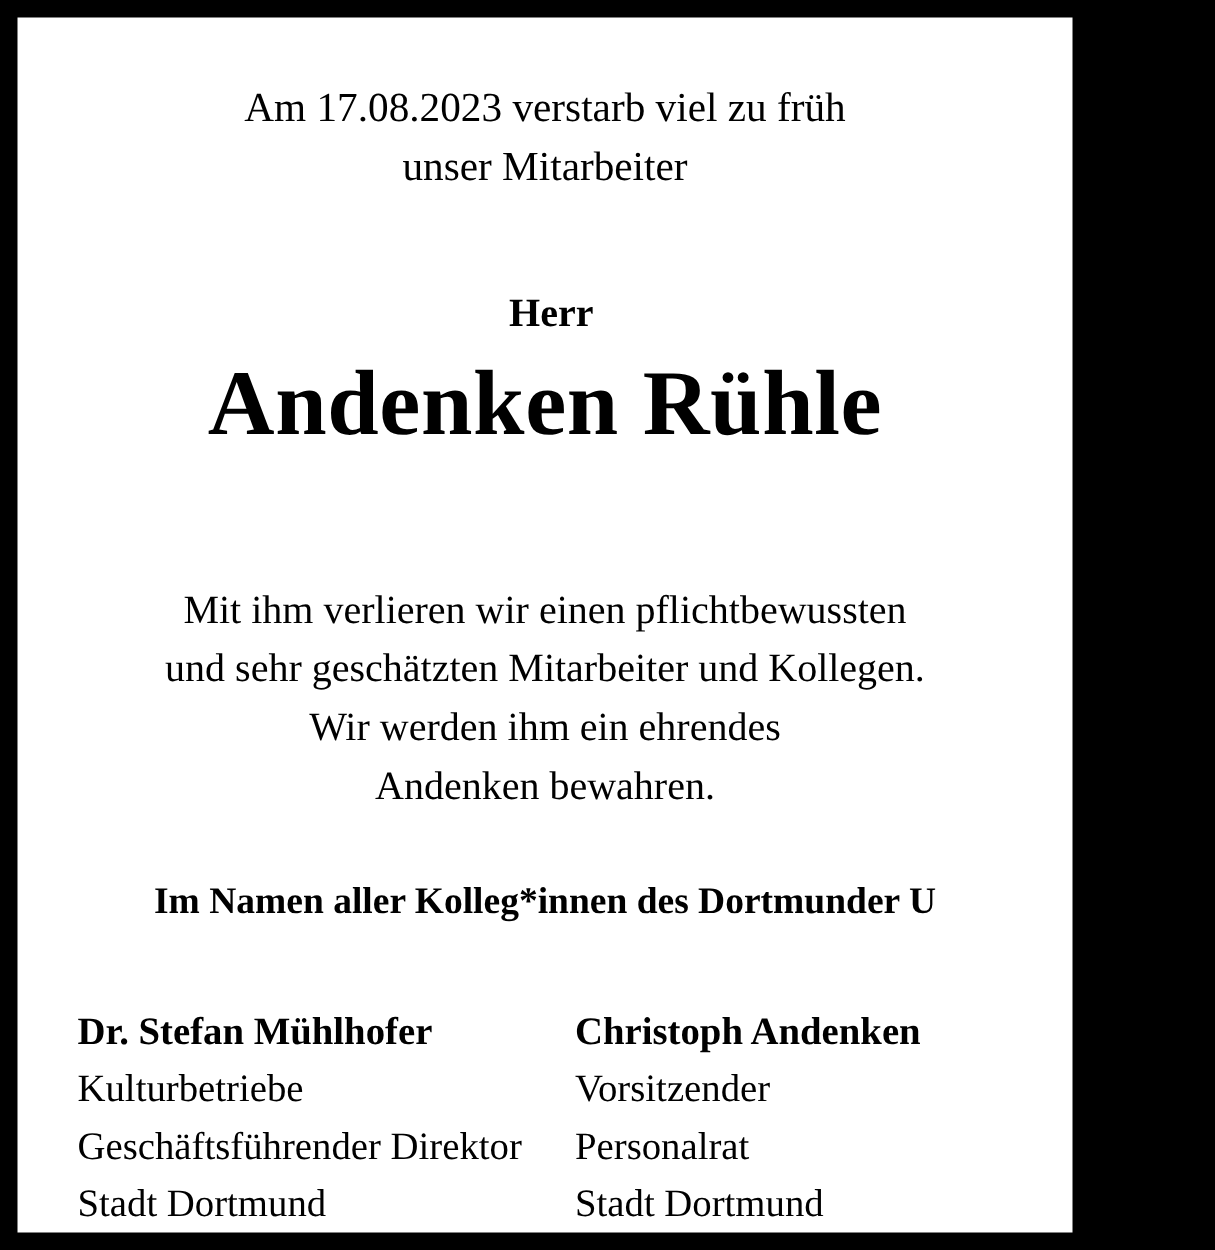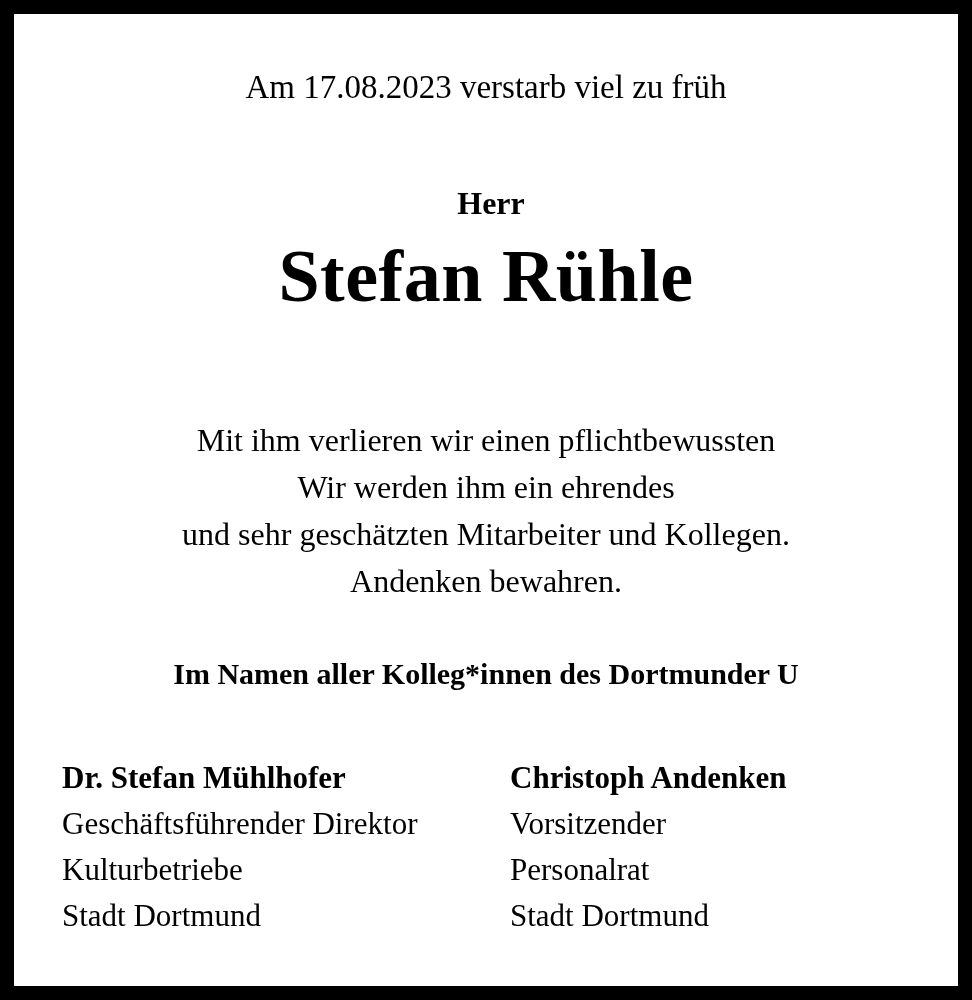--- a/index.html
+++ b/index.html
@@ -10,21 +10,21 @@
   body {
     width: 972px;
     height: 1000px;
     font-family: "Liberation Serif", serif;
     color: #000000;
   }
   .obituary {
     position: absolute;
     left: 14px;
     top: 14px;
-    width: 944px;
+    width: 844px;
     height: 972px;
     background: #ffffff;
     box-sizing: border-box;
     overflow: hidden;
   }
   .intro {
     text-align: center;
     font-size: 33px;
     line-height: 1.42;
     margin-top: 50px;
@@ -80,40 +80,41 @@
     font-weight: normal;
   }
 </style>
 </head>
 <body>
 
 <div class="obituary">
 
   <div class="intro">
     <div>Am 17.08.2023 verstarb viel zu früh</div>
+    <div>unser Mitarbeiter</div>
   </div>
 
   <div class="salutation">Herr</div>
 
-  <div class="name">Stefan Rühle</div>
+  <div class="name">Andenken Rühle</div>
 
   <div class="message">
     <div>Mit ihm verlieren wir einen pflichtbewussten</div>
+    <div>und sehr geschätzten Mitarbeiter und Kollegen.</div>
     <div>Wir werden ihm ein ehrendes</div>
-    <div>und sehr geschätzten Mitarbeiter und Kollegen.</div>
     <div>Andenken bewahren.</div>
   </div>
 
   <div class="behalf">Im Namen aller Kolleg*innen des Dortmunder U</div>
 
   <div class="signatures">
     <div class="sig-col">
       <div class="sig-name">Dr. Stefan Mühlhofer</div>
+      <div class="sig-line">Kulturbetriebe</div>
       <div class="sig-line">Geschäftsführender Direktor</div>
-      <div class="sig-line">Kulturbetriebe</div>
       <div class="sig-line">Stadt Dortmund</div>
     </div>
     <div class="sig-col">
       <div class="sig-name">Christoph Andenken</div>
       <div class="sig-line">Vorsitzender</div>
       <div class="sig-line">Personalrat</div>
       <div class="sig-line">Stadt Dortmund</div>
     </div>
   </div>
 

